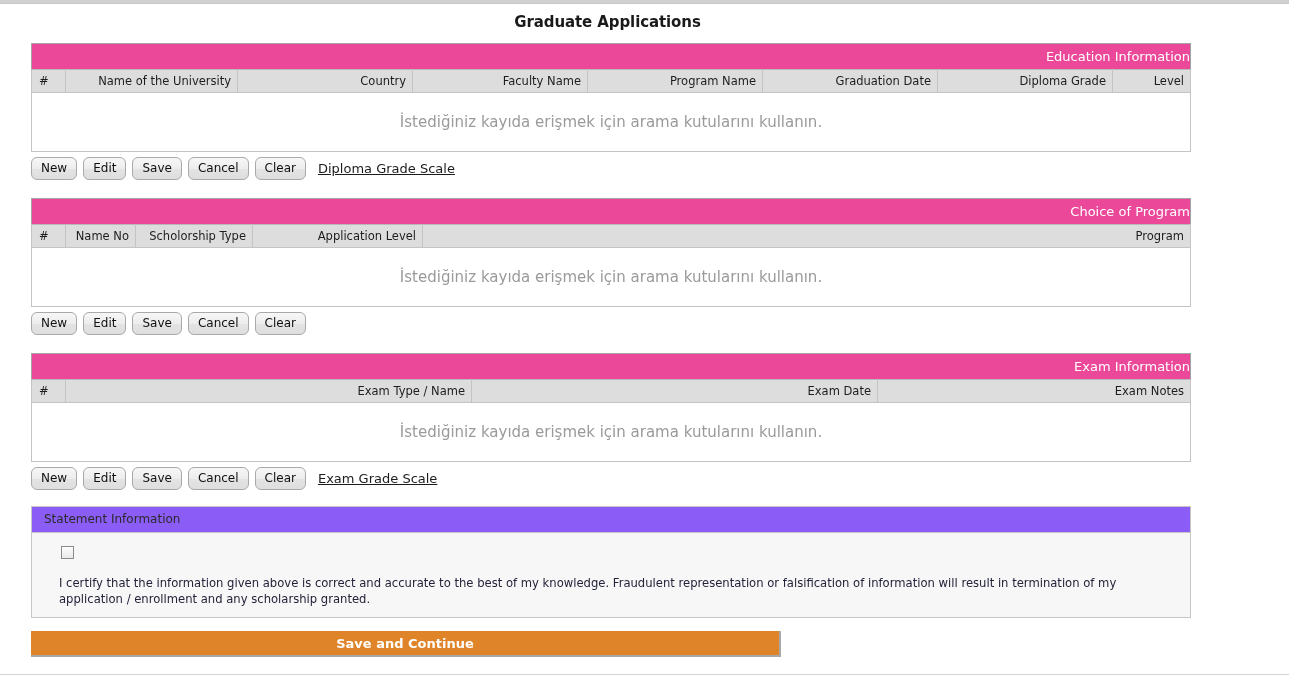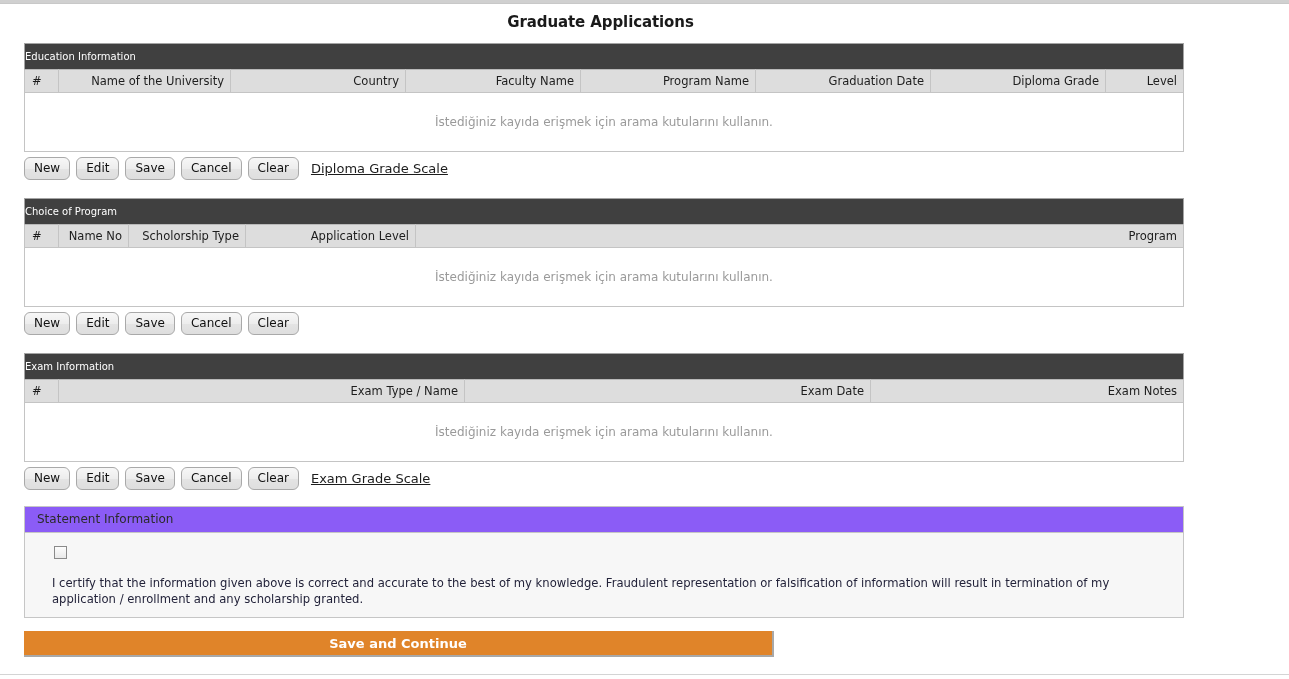--- a/index.html
+++ b/index.html
@@ -19,40 +19,40 @@
   .top-rule {
     position: absolute;
     top: 0; left: 0;
     width: 1289px;
     height: 3px;
     background: #d0d0d0;
     border-bottom: 1px solid #c8c8c8;
   }
   .page {
     position: absolute;
-    top: 3px; left: 4px;
+    top: 3px; left: 11px;
     width: 1193px;
   }
   .page-title {
     text-align: center;
     font-size: 15px;
     font-weight: bold;
     color: #1a1a1a;
     margin: 10px 0 0 0;
     padding: 0;
     letter-spacing: -0.1px;
   }
   .section {
     margin: 0 13px 0 20px;
   }
   .panel-head {
-    background: #404040;
+    background: #ec4899;
     color: #ffffff;
-    text-align: left;
-    font-size: 10px;
+    text-align: right;
+    font-size: 13px;
     height: 25px;
     line-height: 25px;
     border: 1px solid #a4a4a4;
     border-bottom: none;
   }
   table.grid {
     width: 100%;
     border-collapse: collapse;
     table-layout: fixed;
     background: #ffffff;
@@ -72,21 +72,21 @@
   }
   table.grid th.idx {
     text-align: left;
     padding-left: 7px;
   }
   table.grid td.empty-cell {
     border: 1px solid #c4c4c4;
     border-top: none;
     text-align: center;
     color: #9a9a9a;
-    font-size: 12px;
+    font-size: 15px;
     background: #ffffff;
     vertical-align: middle;
   }
   .btn-row {
     margin: 5px 0 0 0;
     display: flex;
     align-items: center;
     gap: 6px;
     height: 23px;
   }

